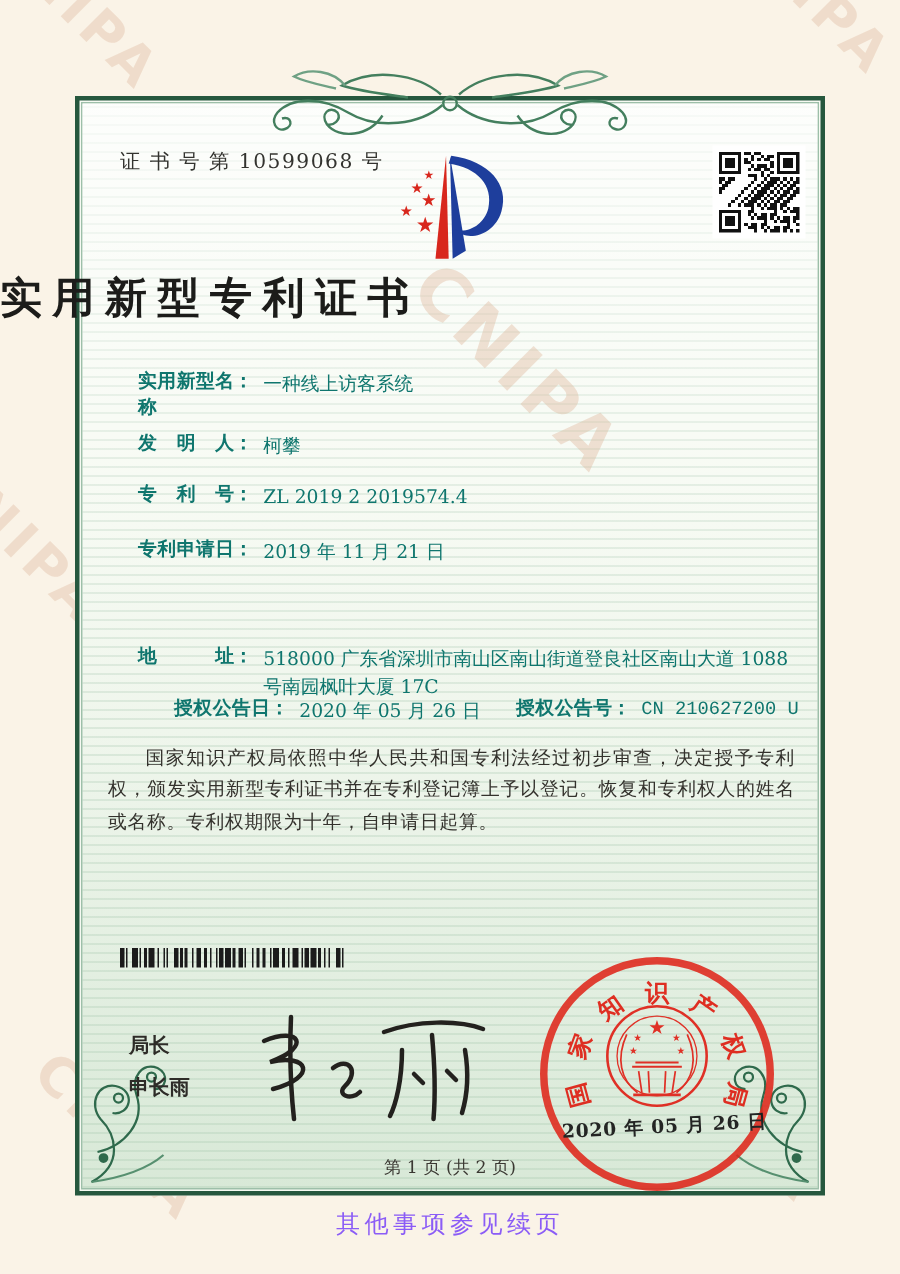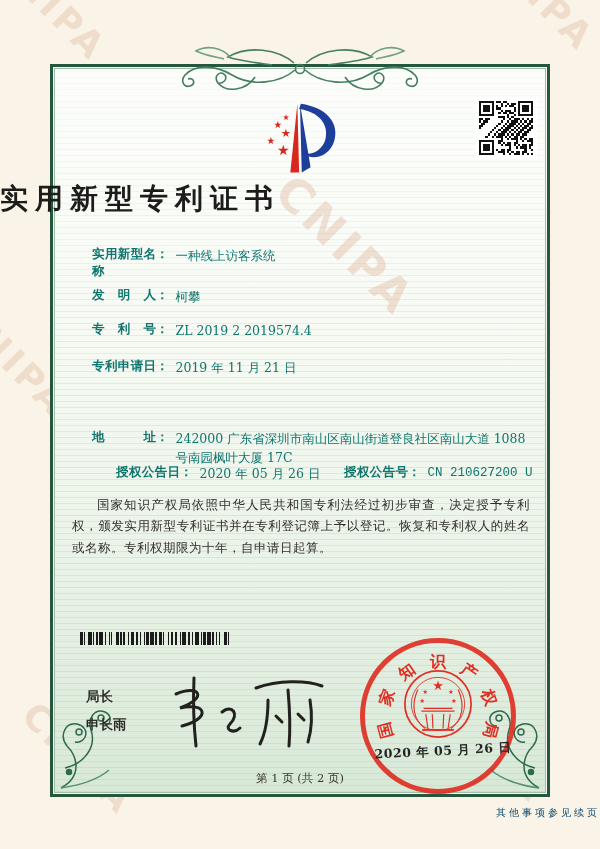--- a/index.html
+++ b/index.html
@@ -54,21 +54,21 @@
   .fgroup2 { position:absolute; left:228px; top:0; white-space:nowrap;font-family:Liberation Mono, monospace; }
   #body-text { left:72px; top:494px; width:458px; font-size:12.5px; color:#33312c; }
   #body-text p { text-indent:2em; line-height:1.70; text-align:justify; letter-spacing:0.5px; }
   #barcode { left:80px; top:632px; width:154px; height:13px; font-size:0; }
   #barcode i { display:inline-block; height:13px; background:#1b1b1b; }
   #barcode b { display:inline-block; height:13px; }
   #issuer-title { left:86px; top:688px; font-size:13.5px; font-weight:bold; color:#2e2c28; }
   #issuer-name  { left:86px; top:716px; font-size:13.5px; font-weight:bold; color:#2e2c28; }
   #signature { left:160px; top:672px; }
   #page-num { left:0; top:771px; width:600px; text-align:center; font-size:11.5px; color:#3a3832; }
-  #footer-note { left:0; top:806px; width:600px; text-align:right; font-size:10px; color:#0c4a6e; letter-spacing:3px; z-index:5; }
+  #footer-note { left:0; top:806px; width:600px; text-align:center; font-size:16px; color:#8b5cf6; letter-spacing:3px; z-index:5; }
   
   #seal {
     left:360px; top:638px; width:156px; height:156px; border-radius:50%;
     border:5px solid rgba(224,37,25,0.92); z-index:6; opacity:0.94;
   }
   .seal-char {
     position:absolute; left:50%; top:50%; width:20px; height:22px;
     margin:-64px 0 0 -10px; text-align:center;
     font-size:16px; font-weight:bold; color:#df2317;
     transform-origin:50% 64px;
@@ -128,20 +128,21 @@
         <path d="M6,114 C28,102 22,82 12,72 C4,62 10,48 22,50 C36,53 32,70 20,68"></path>
         <path d="M10,94 C28,90 42,74 36,56 C32,44 40,34 50,38 C58,42 56,52 48,52"></path>
         <path d="M6,114 C20,112 40,108 54,96" stroke="#579070"></path>
         <circle cx="24" cy="58" r="3"></circle>
         <circle cx="46" cy="44" r="3"></circle>
         <circle cx="14" cy="98" r="2.5" fill="#2f6a4c"></circle>
       </g>
     </svg>
   </div>
 
+  <div class="abs" id="cert-no">证 书 号 第 10599068 号</div>
 
   <svg class="abs" id="logo" width="88" height="78" viewBox="0 0 100 88">
     <path d="M47,4 L39,82 L49,82 Z" fill="#d8271d"></path>
     <path d="M50,4 L52,82 L62,76 Z" fill="#1e3e9c"></path>
     <path d="M51,4 C80,8 95,26 89,46 C84,64 63,70 54,60 C64,63 76,56 79,44 C83,27 71,13 49,10 Z" fill="#1e3e9c"></path>
     <text x="30" y="22" font-size="9" fill="#d8271d">★</text>
     <text x="20" y="32" font-size="11" fill="#d8271d">★</text>
     <text x="28" y="42" font-size="13" fill="#d8271d">★</text>
     <text x="12" y="50" font-size="11" fill="#d8271d">★</text>
     <text x="24" y="62" font-size="16" fill="#d8271d">★</text>
@@ -369,21 +370,21 @@
   <div class="abs frow" style="top:287px;">
     <span class="flabel">发明人</span><span class="fcolon">：</span><span class="fvalue">柯攀</span>
   </div>
   <div class="abs frow" style="top:321px;">
     <span class="flabel">专利号</span><span class="fcolon">：</span><span class="fvalue">ZL 2019 2 2019574.4</span>
   </div>
   <div class="abs frow" style="top:358px;">
     <span class="flabel">专利申请日</span><span class="fcolon">：</span><span class="fvalue">2019 年 11 月 21 日</span>
   </div>
   <div class="abs frow" style="top:429px;">
-    <span class="flabel">地址</span><span class="fcolon">：</span><span class="fvalue">242000 广东省深圳市南山区南山街道登良社区南山大道 1088 号南园枫叶大厦 17C</span>
+    <span class="flabel">地址</span><span class="fcolon">：</span><span class="fvalue">518000 广东省深圳市南山区南山街道登良社区南山大道 1088 号南园枫叶大厦 17C</span>
   </div>
   <div class="abs frow" style="top:464px; width:460px;margin-left:24px;">
     <span class="flabel">授权公告日</span><span class="fcolon">：</span><span class="fvalue">2020 年 05 月 26 日</span>
     <span class="fgroup2">
       <span class="flabel">授权公告号</span><span class="fcolon">：</span><span class="fvalue">CN 210627200 U</span>
     </span>
   </div>
 
   <div class="abs" id="body-text">
     <p>国家知识产权局依照中华人民共和国专利法经过初步审查，决定授予专利权，颁发实用新型专利证书并在专利登记簿上予以登记。恢复和专利权人的姓名或名称。专利权期限为十年，自申请日起算。</p>

